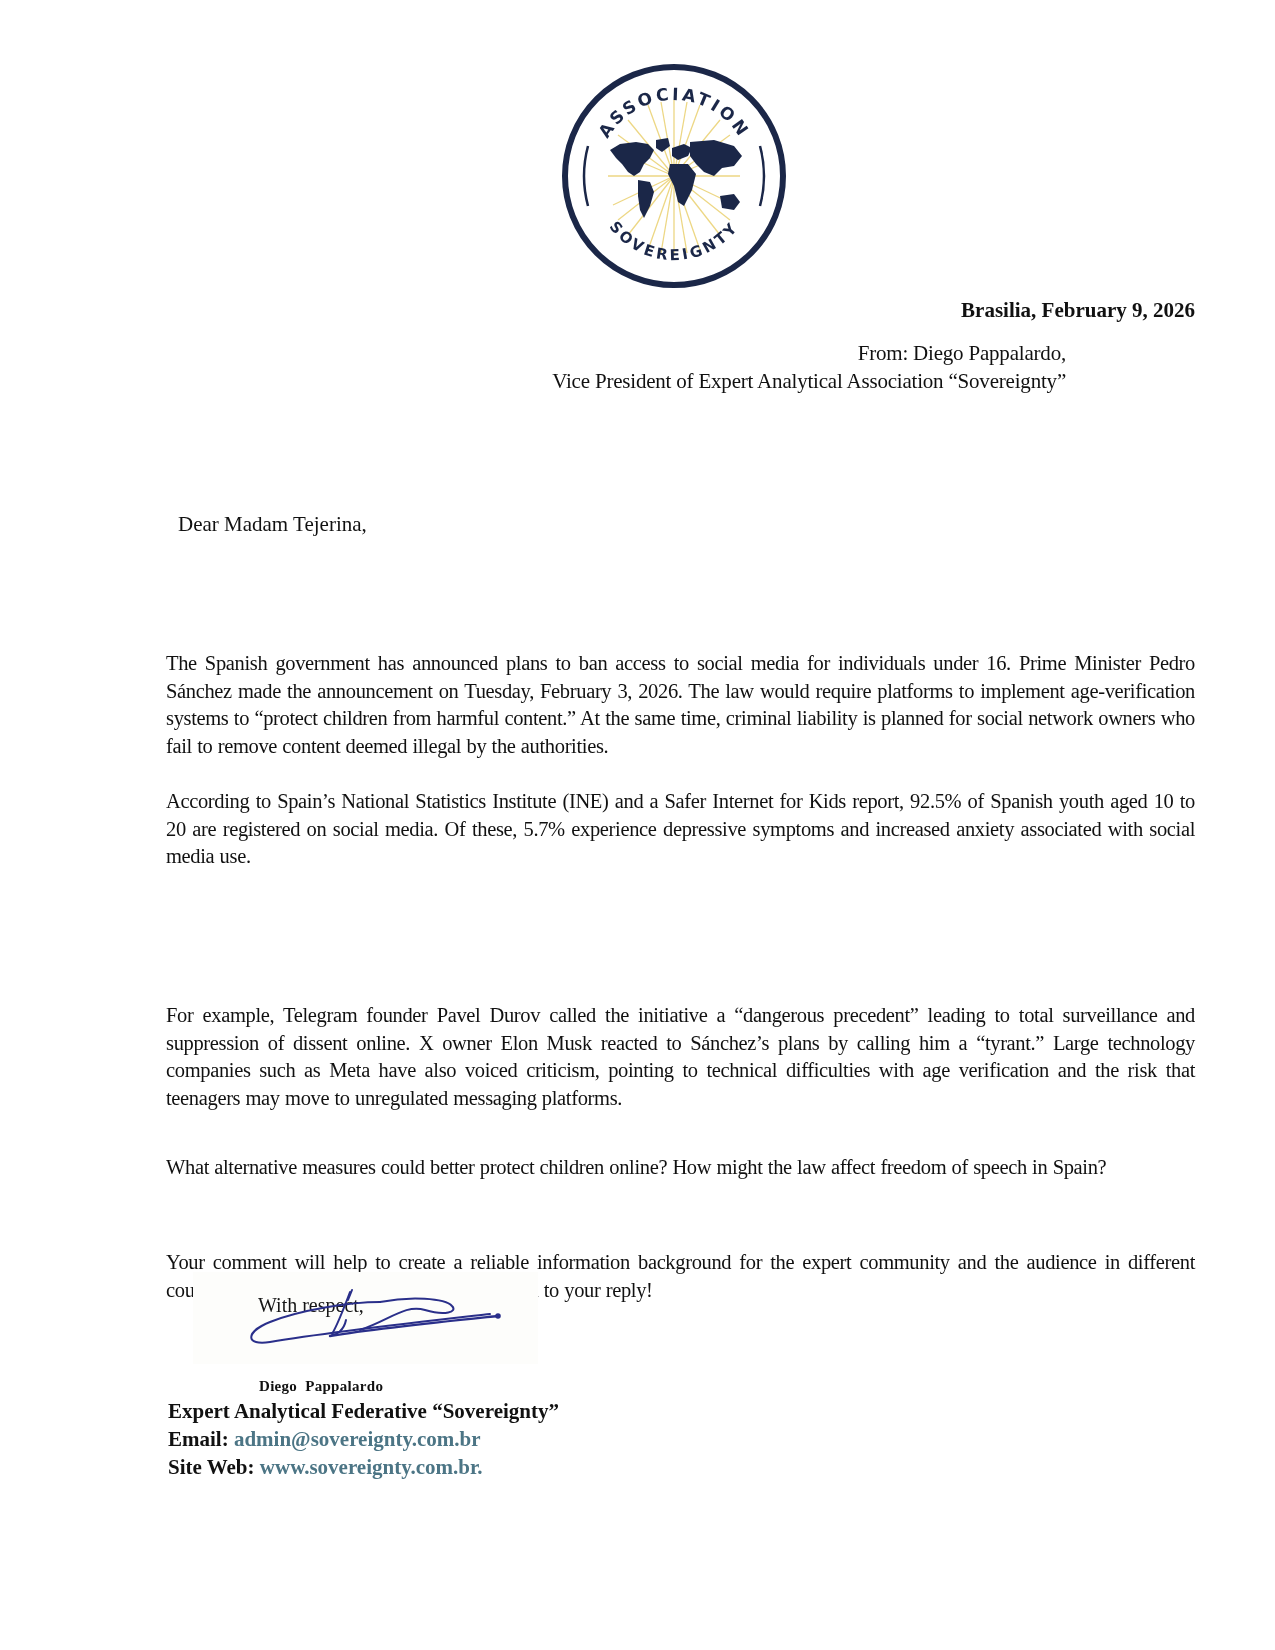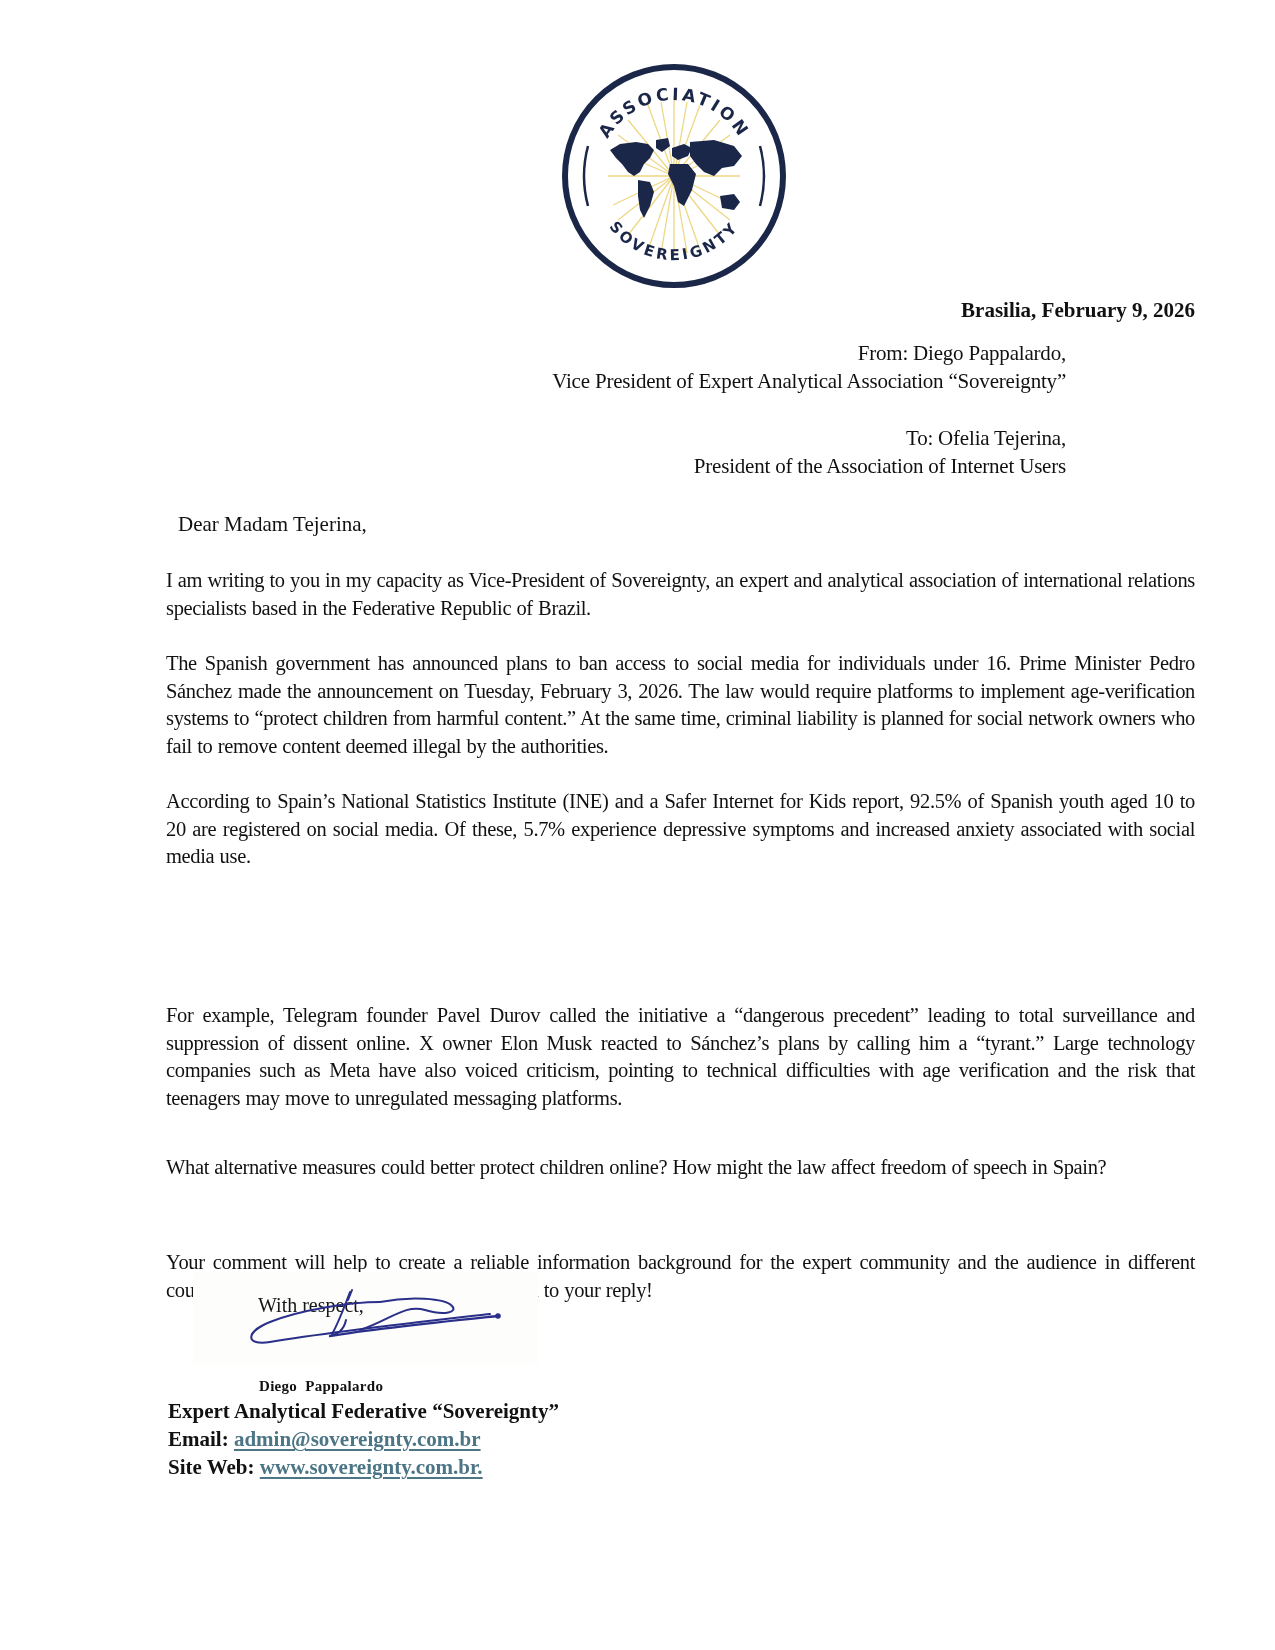--- a/index.html
+++ b/index.html
@@ -127,21 +127,20 @@
     .web-line {
       position: absolute;
       left: 168px;
       top: 1454px;
       font-size: 21px;
       line-height: 27px;
       font-weight: bold;
     }
     .link {
       color: #4c7585;
-      text-decoration: underline;
       text-decoration-thickness: 2px;
       text-underline-offset: 3px;
       cursor: pointer;
     }
   </style>
 </head>
 <body>
 
 <div class="page">
 
@@ -210,28 +209,23 @@
     </svg>
   </div>
 
   <div class="date-line">Brasilia, February 9, 2026</div>
 
   <div class="abs hdr from-block">
     <div>From: Diego Pappalardo,</div>
     <div>Vice President of Expert Analytical Association “Sovereignty”</div>
   </div>
 
-  <div class="abs hdr to-block">
-    <div>To: Ofelia Tejerina,</div>
-    <div class="indent1">President of the Association of Internet Users</div>
-  </div>
 
   <div class="abs salutation">Dear Madam Tejerina,</div>
 
-  <div class="para p1">I am writing to you in my capacity as Vice-President of Sovereignty, an expert and analytical association of international relations specialists based in the Federative Republic of Brazil.</div>
   <div class="para p2">The Spanish government has announced plans to ban access to social media for individuals under 16. Prime Minister Pedro Sánchez made the announcement on Tuesday, February 3, 2026. The law would require platforms to implement age-verification systems to “protect children from harmful content.” At the same time, criminal liability is planned for social network owners who fail to remove content deemed illegal by the authorities.</div>
   <div class="para p3">According to Spain’s National Statistics Institute (INE) and a Safer Internet for Kids report, 92.5% of Spanish youth aged 10 to 20 are registered on social media. Of these, 5.7% experience depressive symptoms and increased anxiety associated with social media use.</div>
   <div class="para p5">For example, Telegram founder Pavel Durov called the initiative a “dangerous precedent” leading to total surveillance and suppression of dissent online. X owner Elon Musk reacted to Sánchez’s plans by calling him a “tyrant.” Large technology companies such as Meta have also voiced criticism, pointing to technical difficulties with age verification and the risk that teenagers may move to unregulated messaging platforms.</div>
   <div class="para p6">What alternative measures could better protect children online? How might the law affect freedom of speech in Spain?</div>
   <div class="para p7">Your comment will help to create a reliable information background for the expert community and the audience in different countries of the world. We are looking forward to your reply!</div>
 
   <div class="sig-box"></div>
   <div class="sig-text">With respect,</div>
   <svg class="sig-svg" viewBox="0 0 320 95">
     <g fill="none" stroke="#2a2f8a" stroke-width="2" stroke-linecap="round" stroke-linejoin="round">

